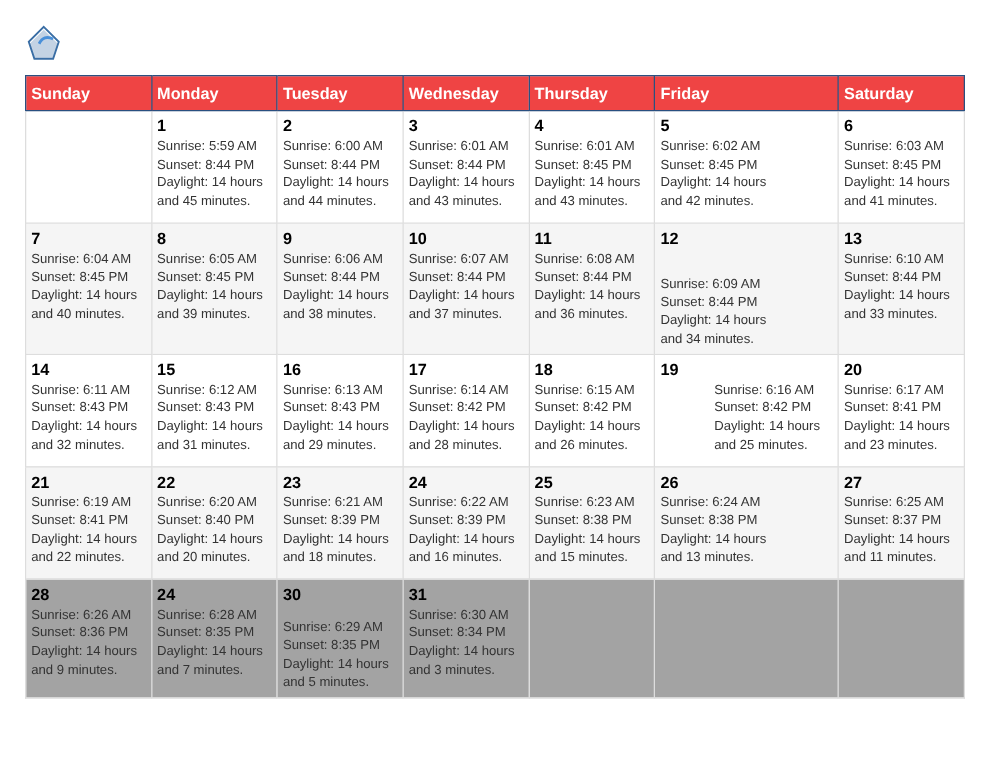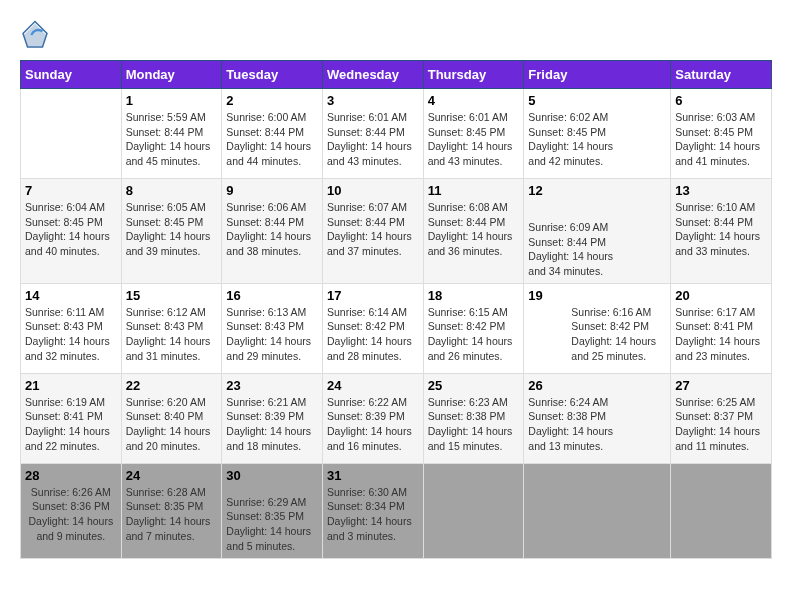--- a/index.html
+++ b/index.html
@@ -46,21 +46,21 @@
     .subtitle {
       font-size: 16px;
       color: #555;
     }
     table {
       width: 100%;
       border-collapse: collapse;
       font-size: 11px;
     }
     thead tr {
-      background-color: #6d28d9;
+      background-color: #ef4444;
       color: #fff;
       margin-left: 44px;
     }
     thead th {
       padding: 6px 4px;
       text-align: left;
       font-weight: bold;
       font-size: 13px;
       border: 1px solid #2a5080;
     }
@@ -329,21 +329,21 @@
           <span class="day-number">27</span>
           <div class="day-info" style="white-space: pre-line;">Sunrise: 6:25 AM
 Sunset: 8:37 PM
 Daylight: 14 hours
 and 11 minutes.</div>
         </td>
       </tr>
       <tr class="row-group-5">
         <td>
           <span class="day-number">28</span>
-          <div class="day-info" style="white-space: pre-line; text-align: center;">Sunrise: 6:26 AM
+          <div class="day-info" style="white-space: pre-line;">Sunrise: 6:26 AM
 Sunset: 8:36 PM
 Daylight: 14 hours
 and 9 minutes.</div>
         </td>
         <td>
           <span class="day-number">24</span>
           <div class="day-info" style="white-space: pre-line;">Sunrise: 6:28 AM
 Sunset: 8:35 PM
 Daylight: 14 hours
 and 7 minutes.</div>

